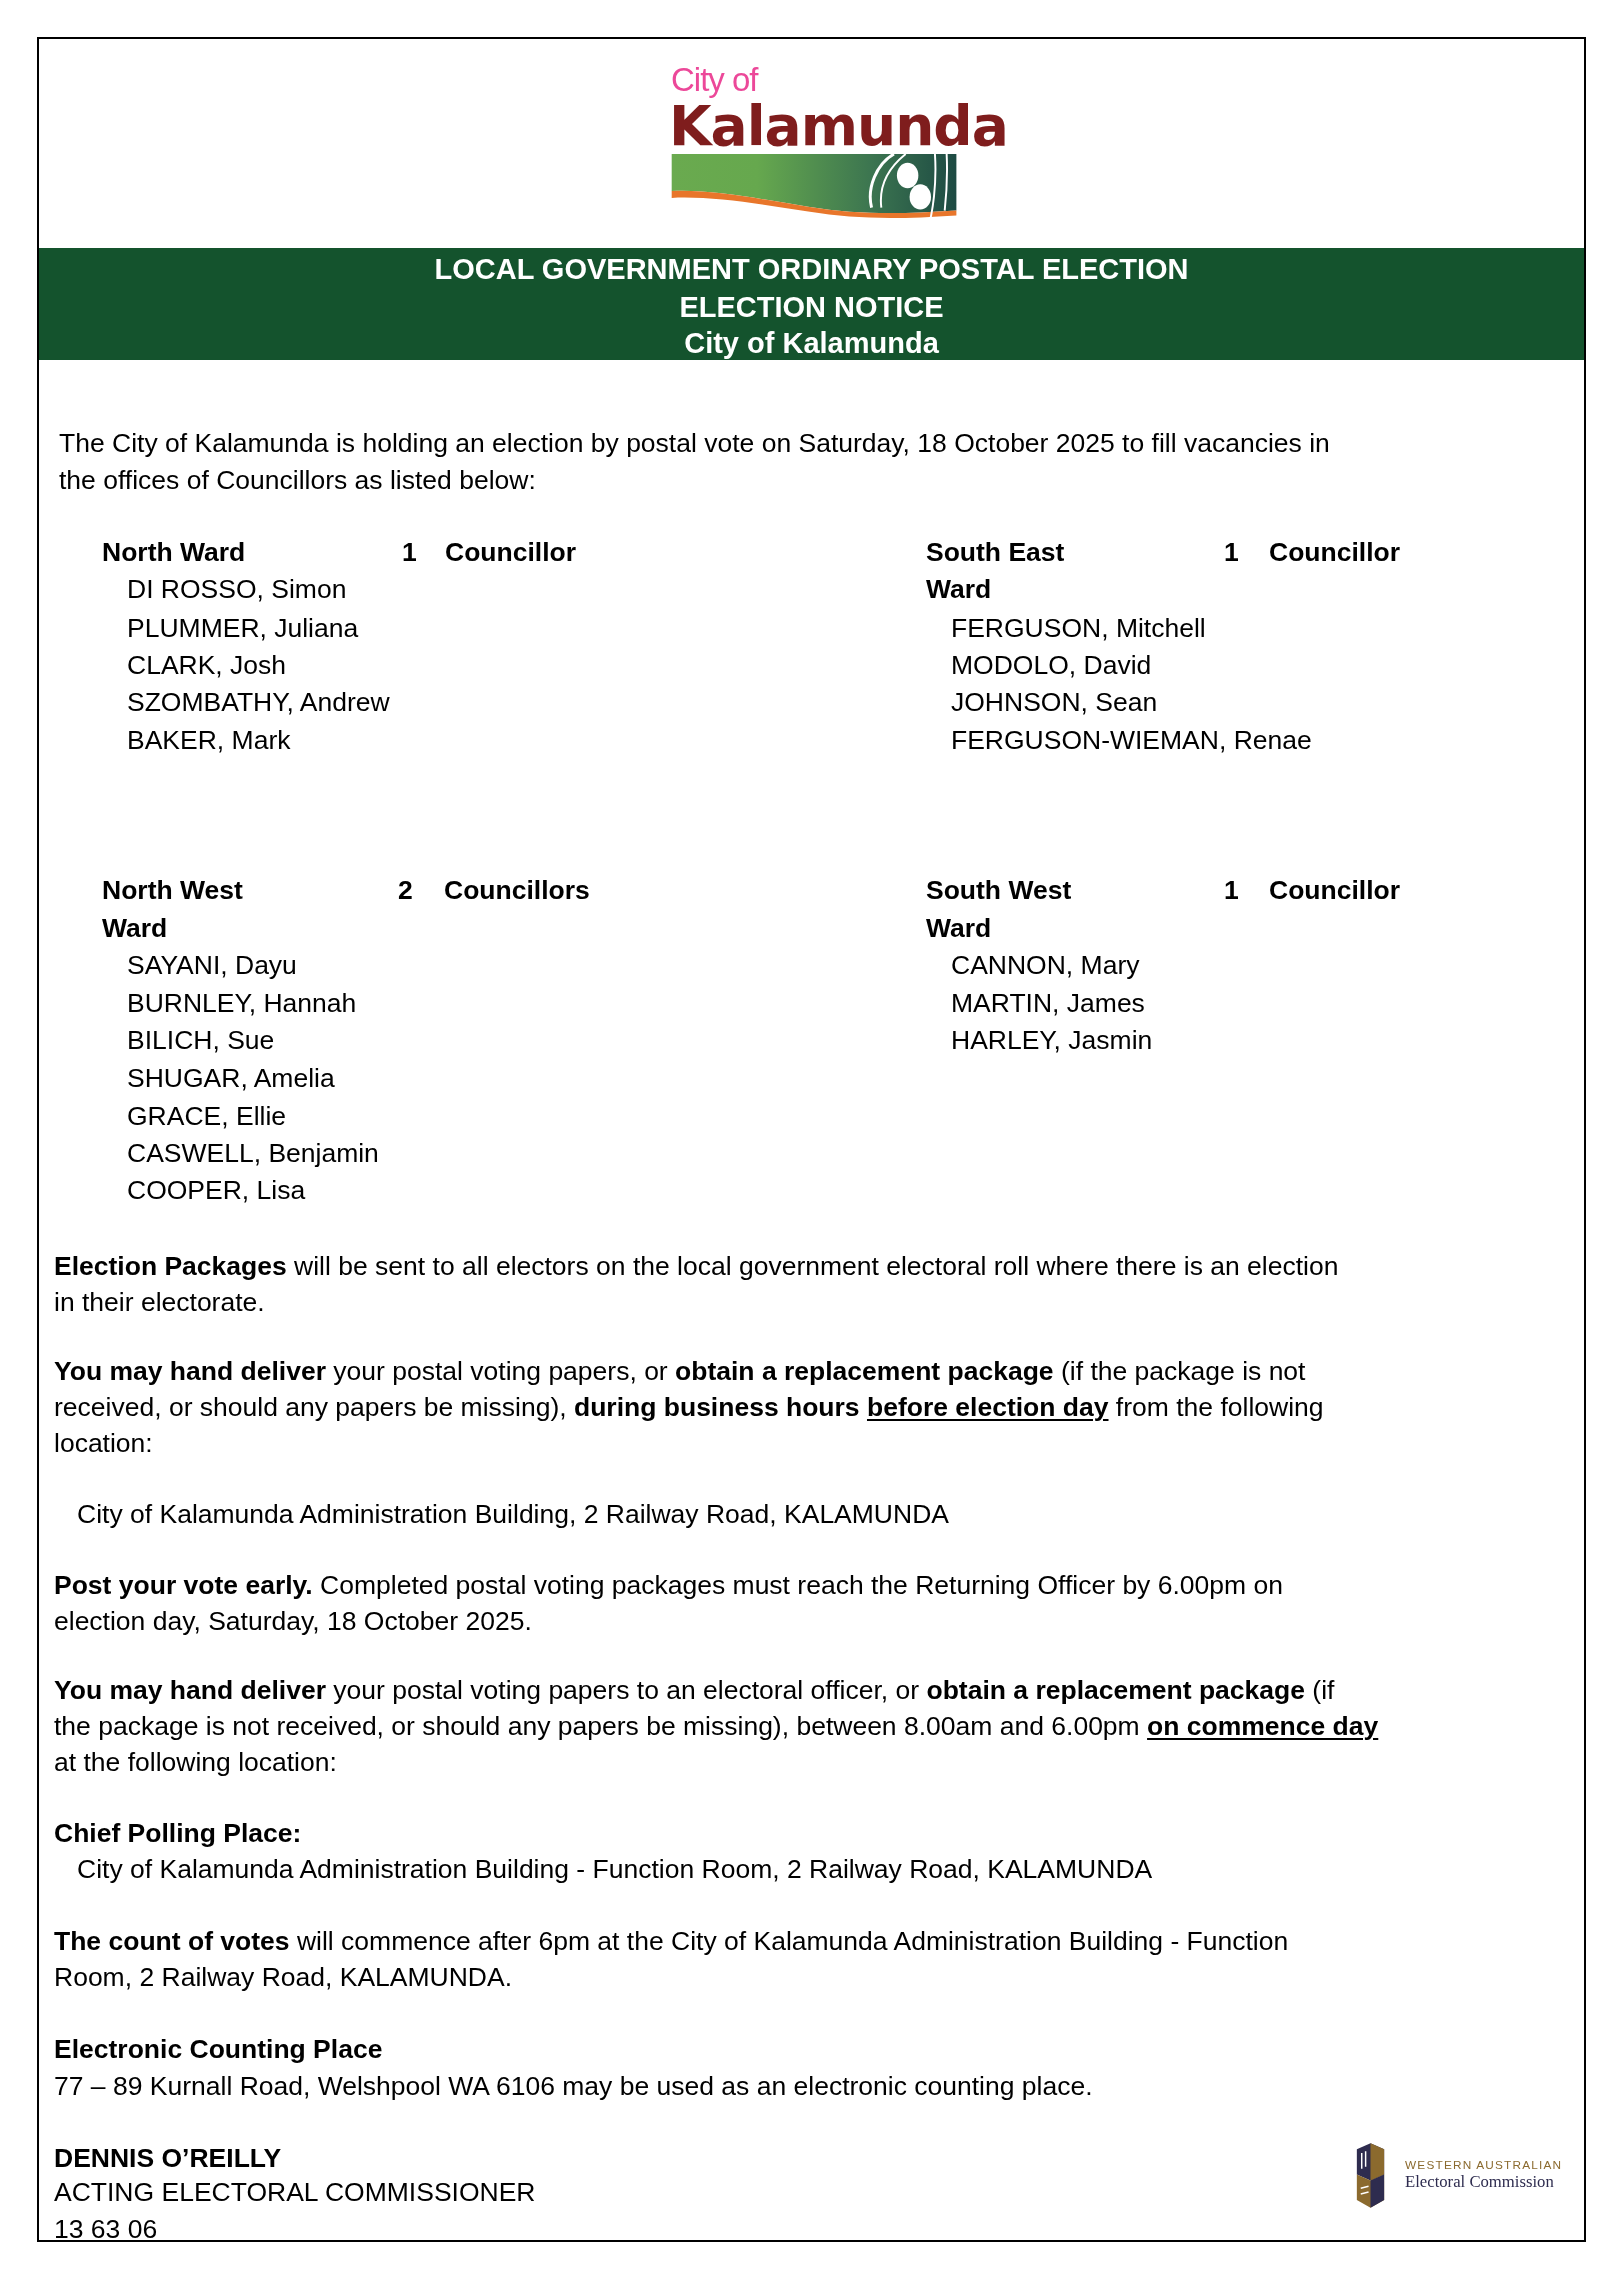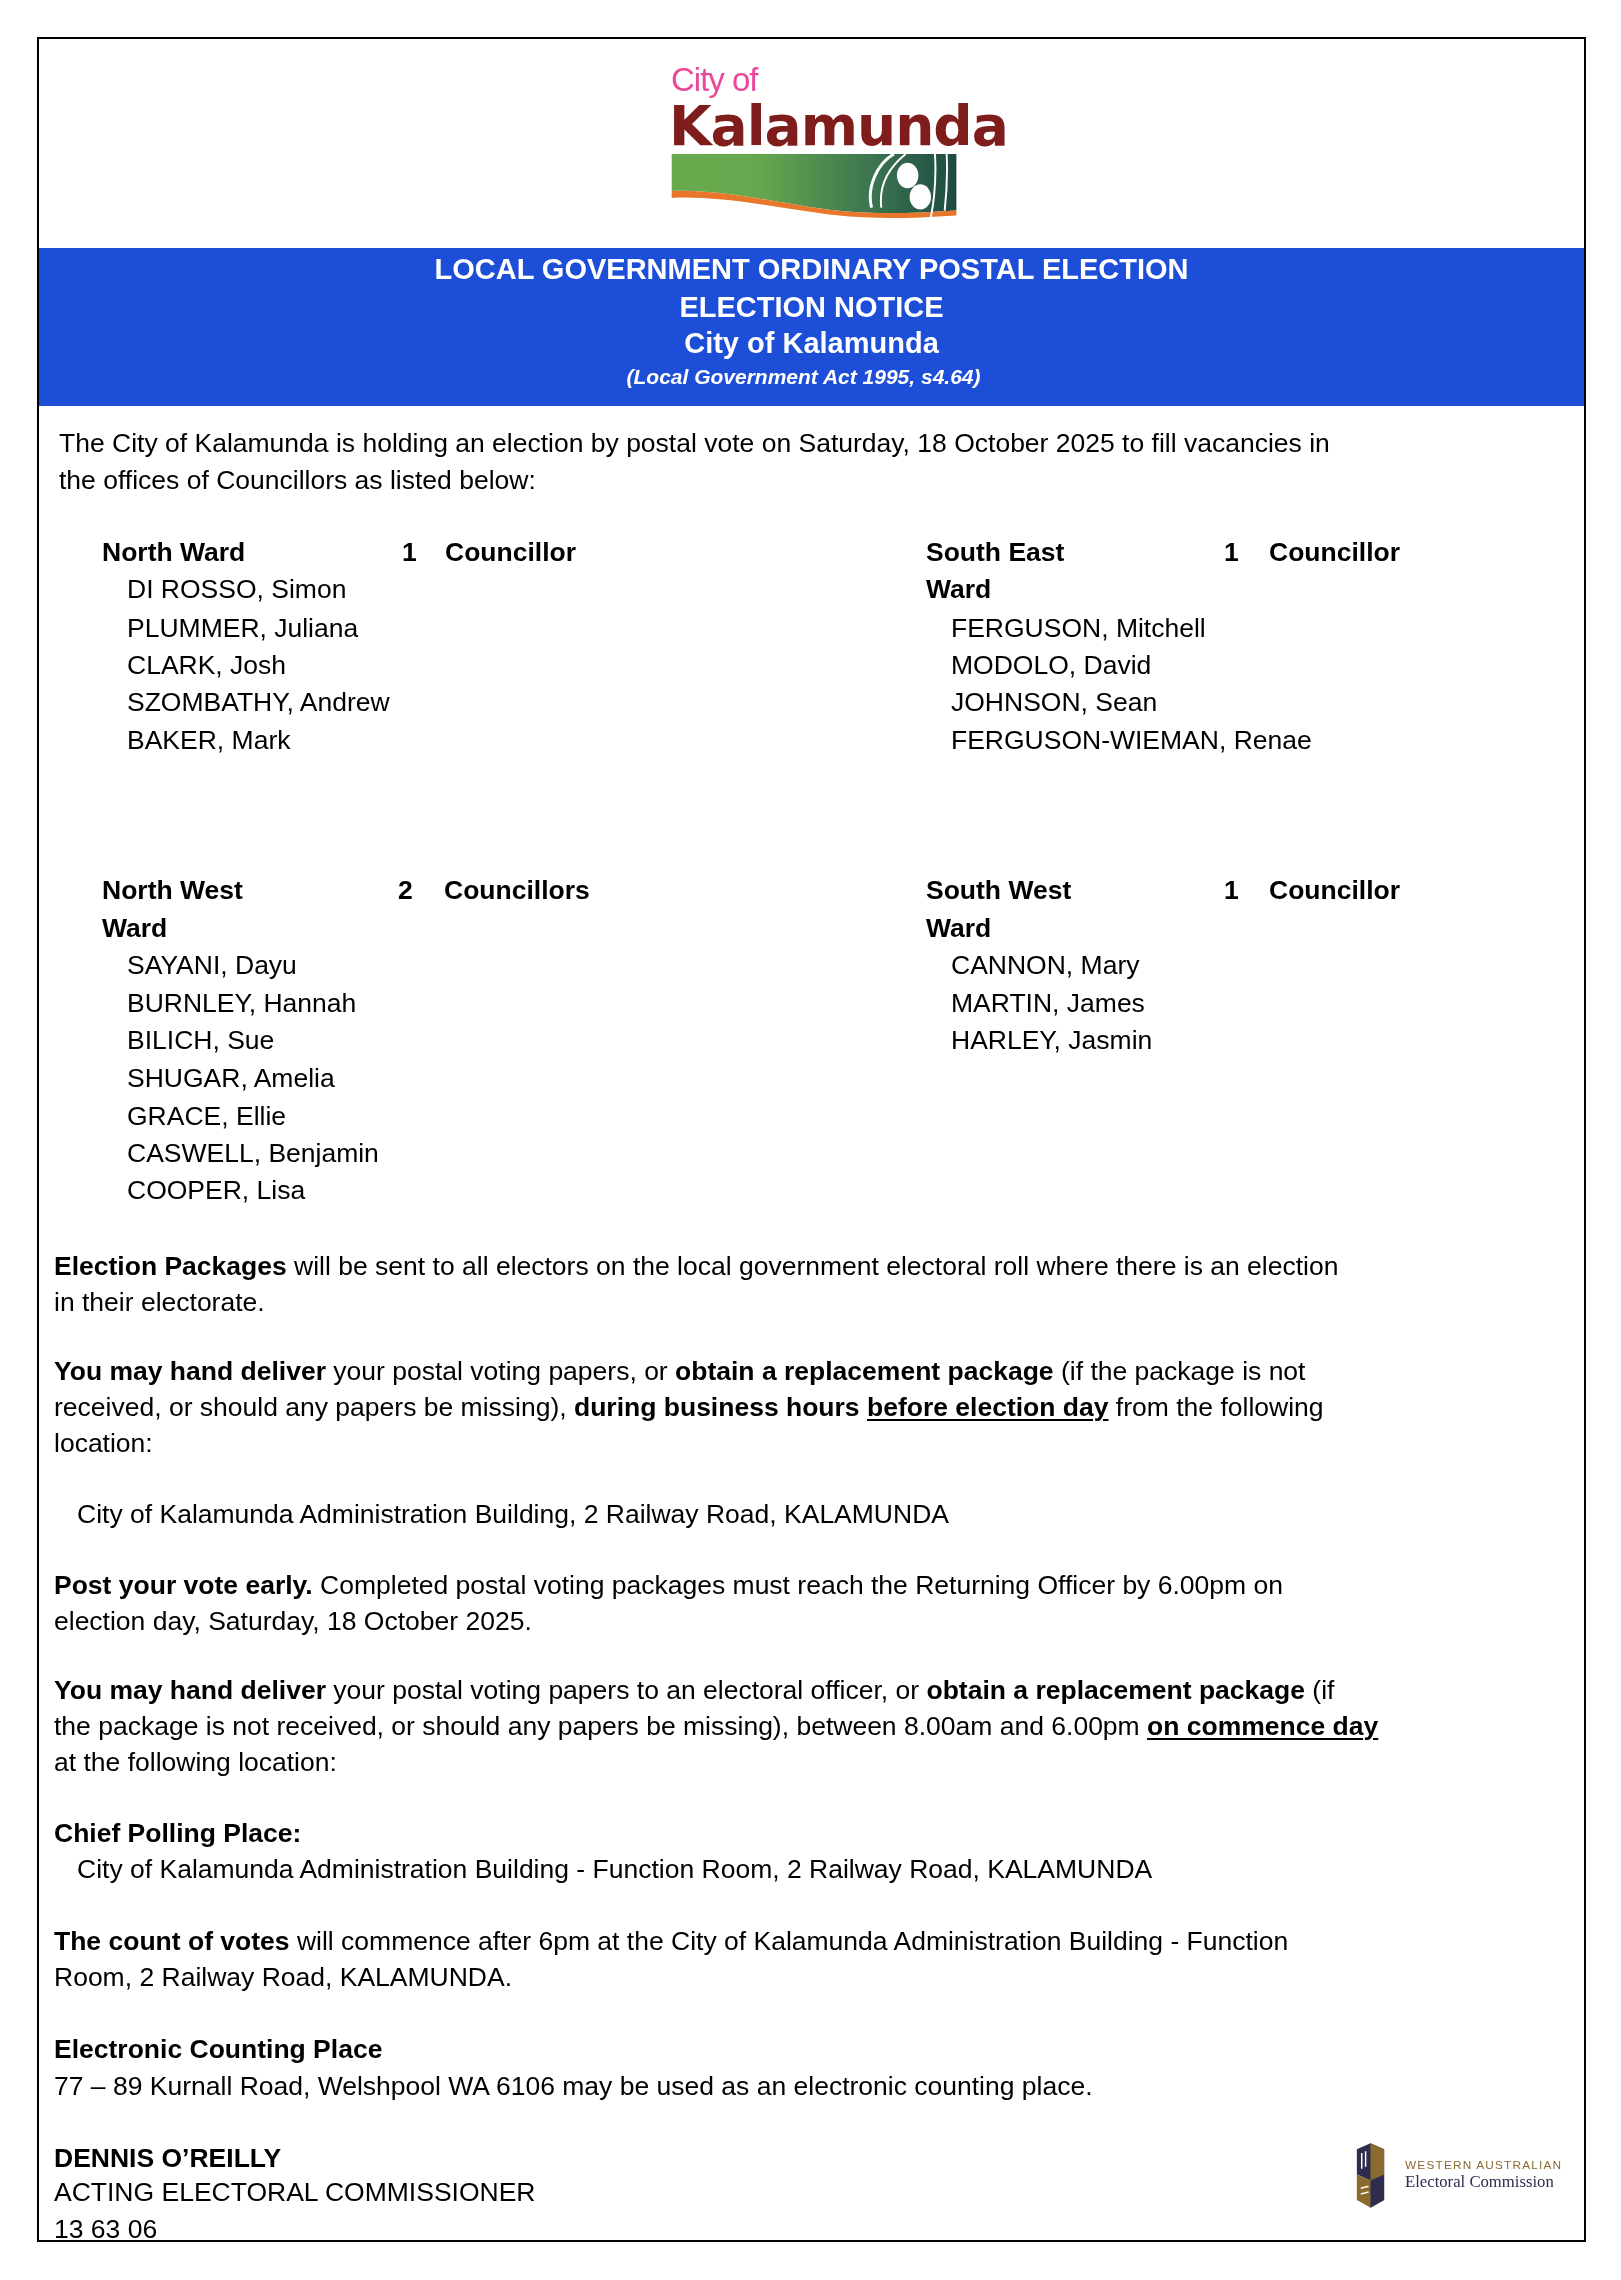--- a/index.html
+++ b/index.html
@@ -6,22 +6,22 @@
   body { width: 1621px; height: 2281px; position: relative; overflow: hidden;
          font-family: "Liberation Sans", sans-serif; color: #000; }
   .frame { position: absolute; left: 37px; top: 37px; width: 1549px; height: 2205px;
            border: 2px solid #000; box-sizing: border-box; }
   .logo { position: absolute; left: 671px; top: 61px; width: 294px; height: 176px; }
   .logo-cityof { position: absolute; left: 0; top: 0; font-size: 33px; color: #ec4899;
                  letter-spacing: -1px; font-family: "Liberation Sans", sans-serif; }
   .logo-name { position: absolute; left: -2px; top: 33px; font-size: 55px; font-weight: bold;
                color: #7f1d1d; letter-spacing: -1px; font-family: "DejaVu Sans", sans-serif; }
   .logo-band { position: absolute; left: 0; top: 93px; }
-  .banner { position: absolute; left: 39px; top: 248px; width: 1545px; height: 158px;
-            background: #1d4ed8; color: #fff; text-align: center; }
+  .banner { position: absolute; left: 39px; top: 248px; width: 1545px; height: 112px;
+            background: #14532d; color: #fff; text-align: center; }
   .banner .l { position: absolute; left: 0; right: 0; font-weight: bold; font-size: 29px; white-space: nowrap; }
   .banner .sub { position: absolute; left: 0; right: 16px; font-style: italic; font-weight: bold;
                  font-size: 21px; white-space: nowrap; }
   .ln { position: absolute; white-space: nowrap; font-size: 26.5px; line-height: 31px; }
   .b { font-weight: bold; }
   .u { text-decoration: underline; text-decoration-thickness: 2px; text-underline-offset: 2.9px; }
   .ward-h { position: absolute; white-space: nowrap; font-size: 26.5px; font-weight: bold; line-height: 31px; }
   .waec { position: absolute; left: 1351px; top: 2137px; width: 240px; height: 78px; }
   .waec-t1 { position: absolute; left: 54px; top: 20.6px; font-size: 11.8px; letter-spacing: 1.2px;
              color: #8b6a2e; font-family: "Liberation Sans", sans-serif; white-space: nowrap; }

